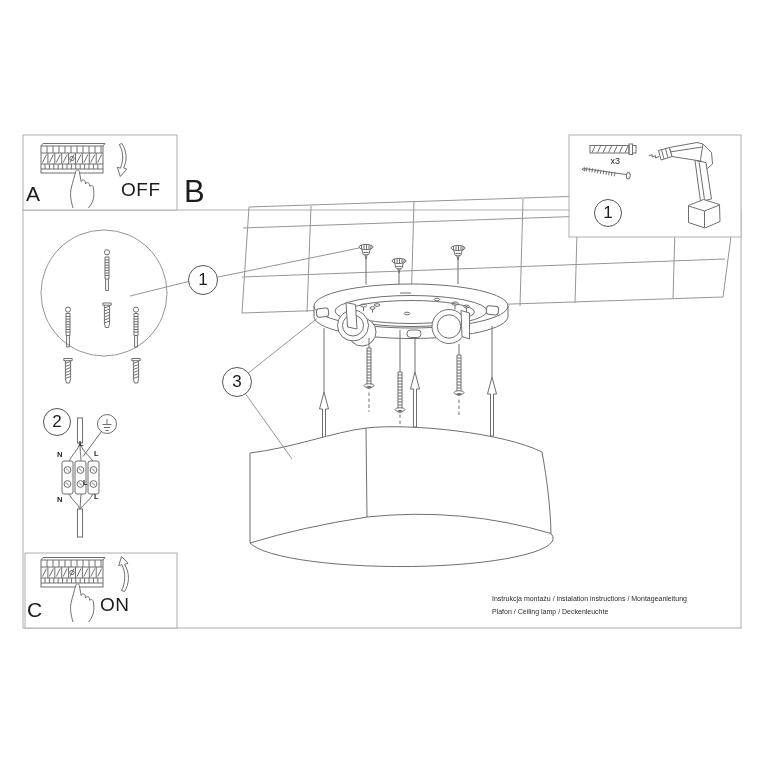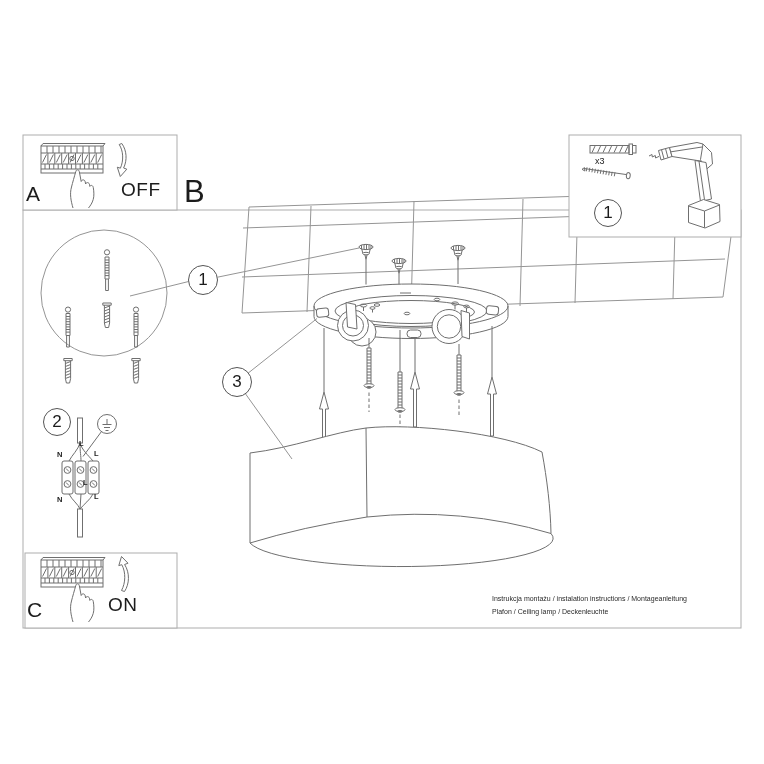--- a/index.html
+++ b/index.html
@@ -224,35 +224,35 @@
     <circle cx="203" cy="280" r="14.5"></circle>
     <circle cx="57" cy="422" r="13.5"></circle>
     <circle cx="237" cy="382" r="14.5"></circle>
   </g>
 </svg>
 
 <div class="txt letter" style="left:26px;top:182px;">A</div>
 <div class="txt state" style="left:109px;top:179px;margin-left:12px;">OFF</div>
 <div class="txt sec" style="left:184px;top:174px;">B</div>
 
-<div class="txt" style="left:595px;top:156px;width:25px;text-align:left;font-size:9px;">x3</div>
+<div class="txt" style="left:595px;top:156px;width:25px;text-align:right;font-size:9px;">x3</div>
 <div class="cnum" style="left:594.5px;top:199.5px;width:27px;height:27px;">1</div>
 
 <div class="cnum" style="left:188.5px;top:265.5px;width:29px;height:29px;">1</div>
 <div class="cnum" style="left:43.5px;top:408.5px;width:27px;height:27px;">2</div>
 <div class="cnum" style="left:222.5px;top:367.5px;width:29px;height:29px;">3</div>
 
 <div class="txt tiny" style="left:57px;top:450px;">N</div>
 <div class="txt tiny" style="left:94px;top:449px;">L</div>
 <div class="txt tiny" style="left:79px;top:439px;">L</div>
 <div class="txt tiny" style="left:83px;top:478px;">L</div>
 <div class="txt tiny" style="left:57px;top:495px;">N</div>
 <div class="txt tiny" style="left:94px;top:492px;">L</div>
 
 <div class="txt letter" style="left:27px;top:598px;">C</div>
-<div class="txt state" style="left:108px;top:594px;">ON</div>
+<div class="txt state" style="left:100px;top:594px;">ON</div>
 
 <div class="txt foot" style="left:492px;top:593px;">
   <div>Instrukcja montażu / instalation instructions / Montageanleitung</div>
   <div>Plafon / Ceiling lamp / Deckenleuchte</div>
 </div>
 
 </div>
 
 </body></html>

